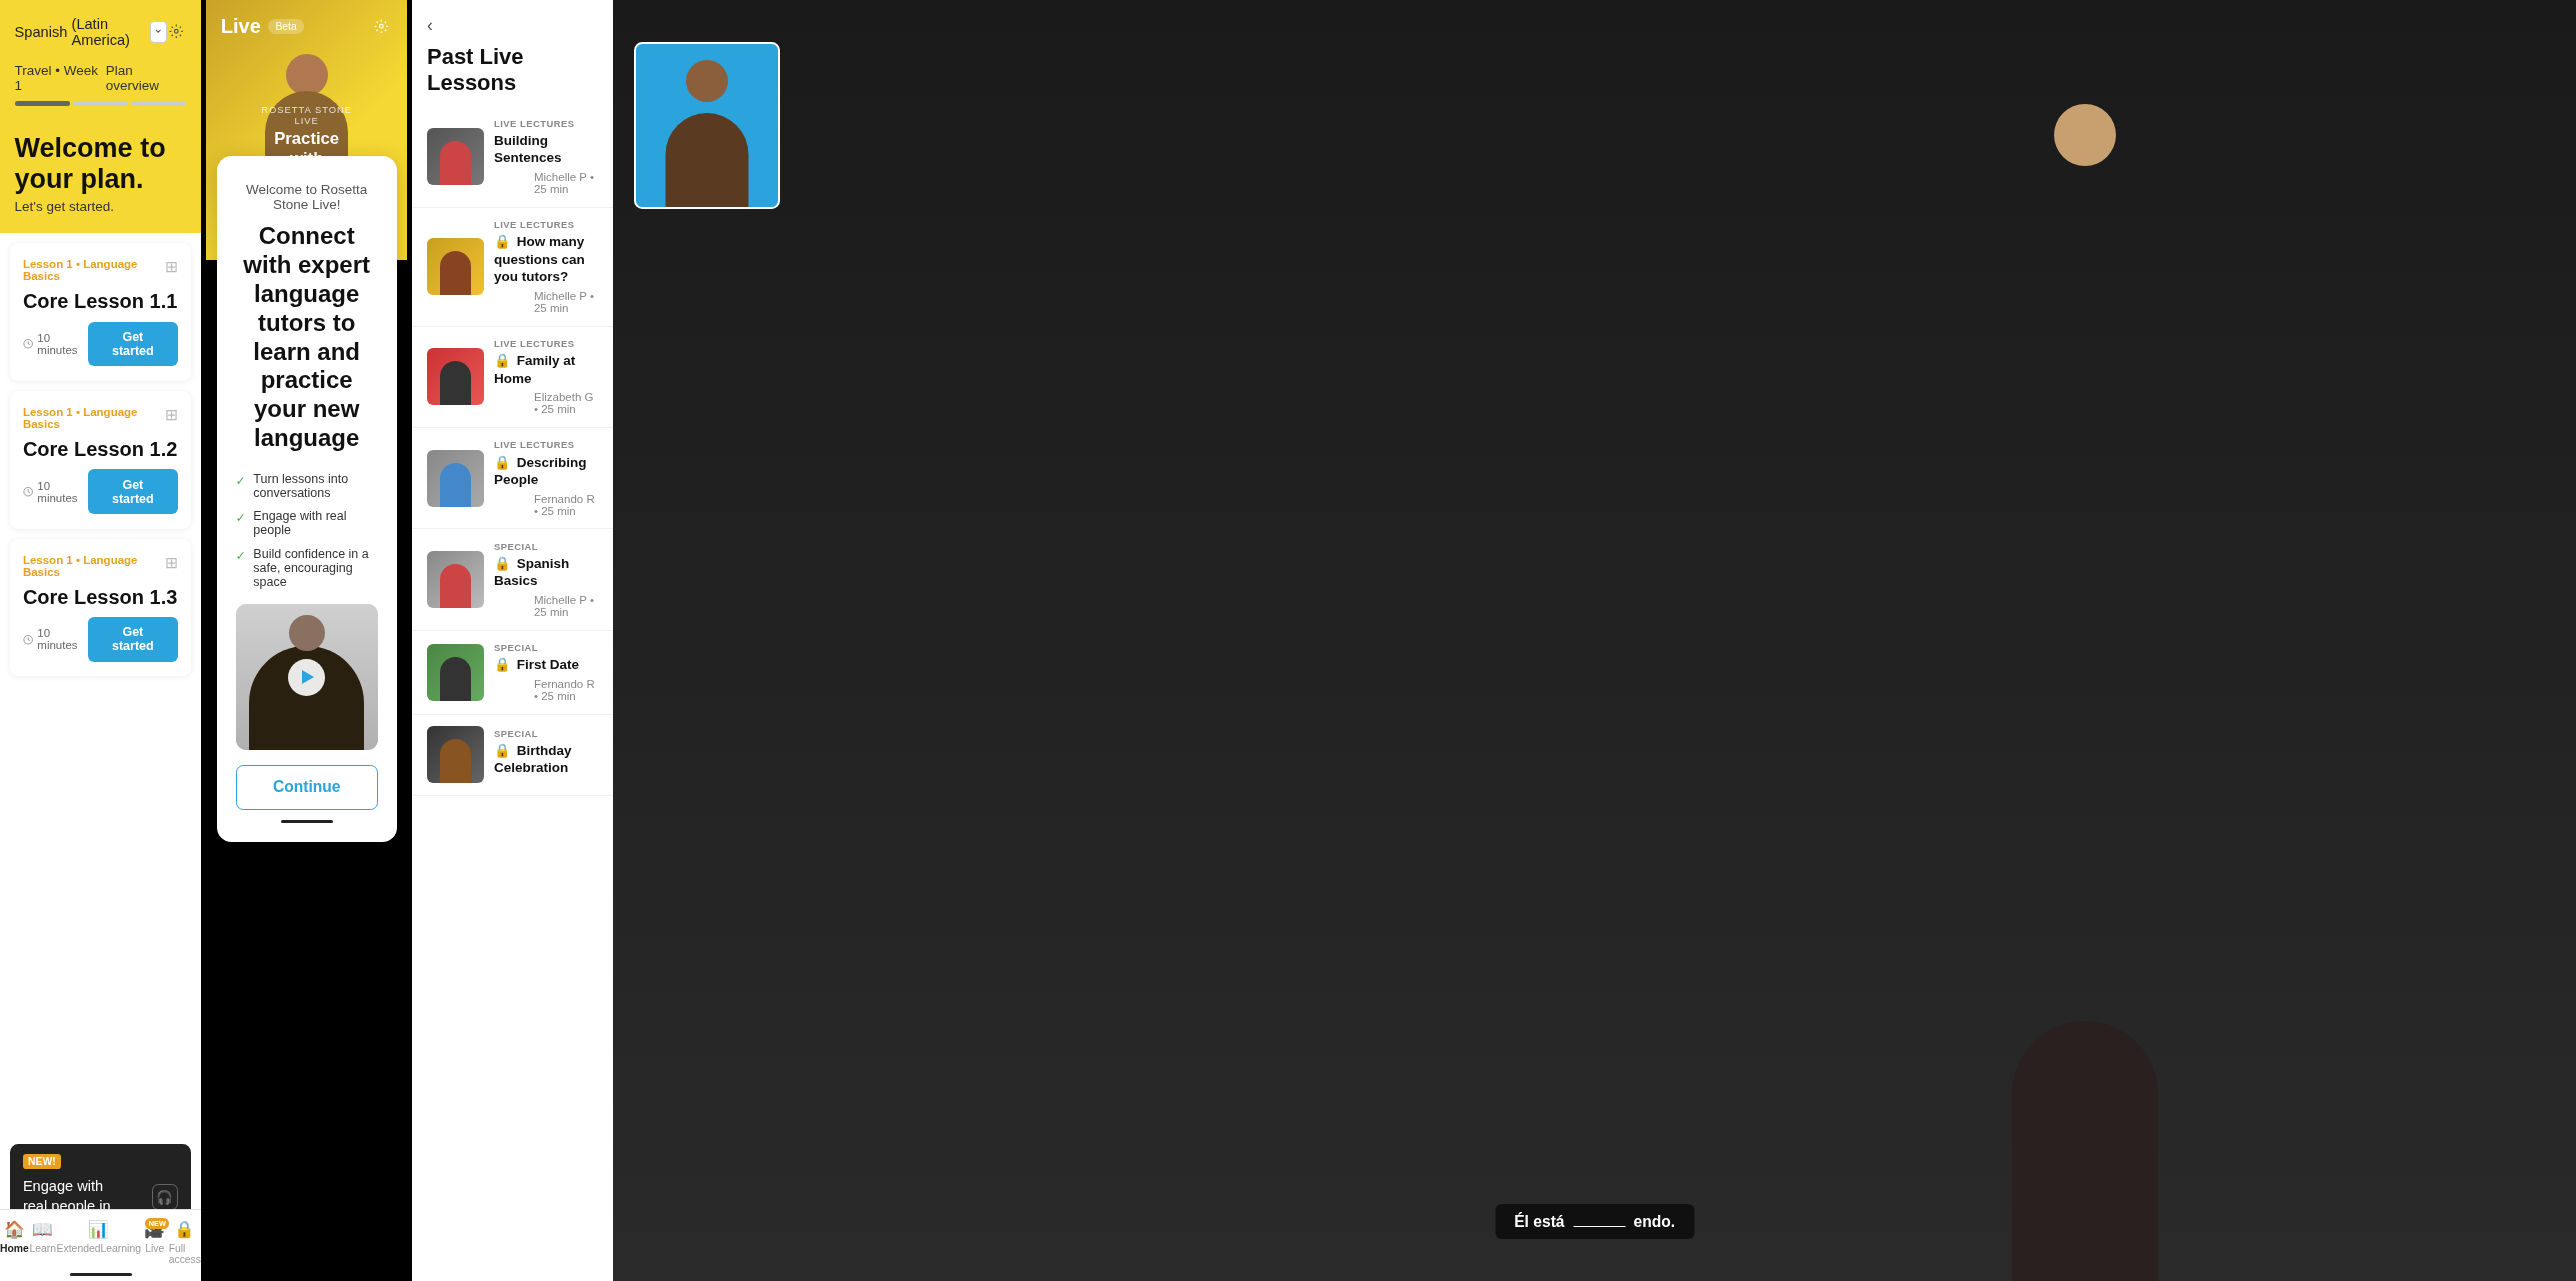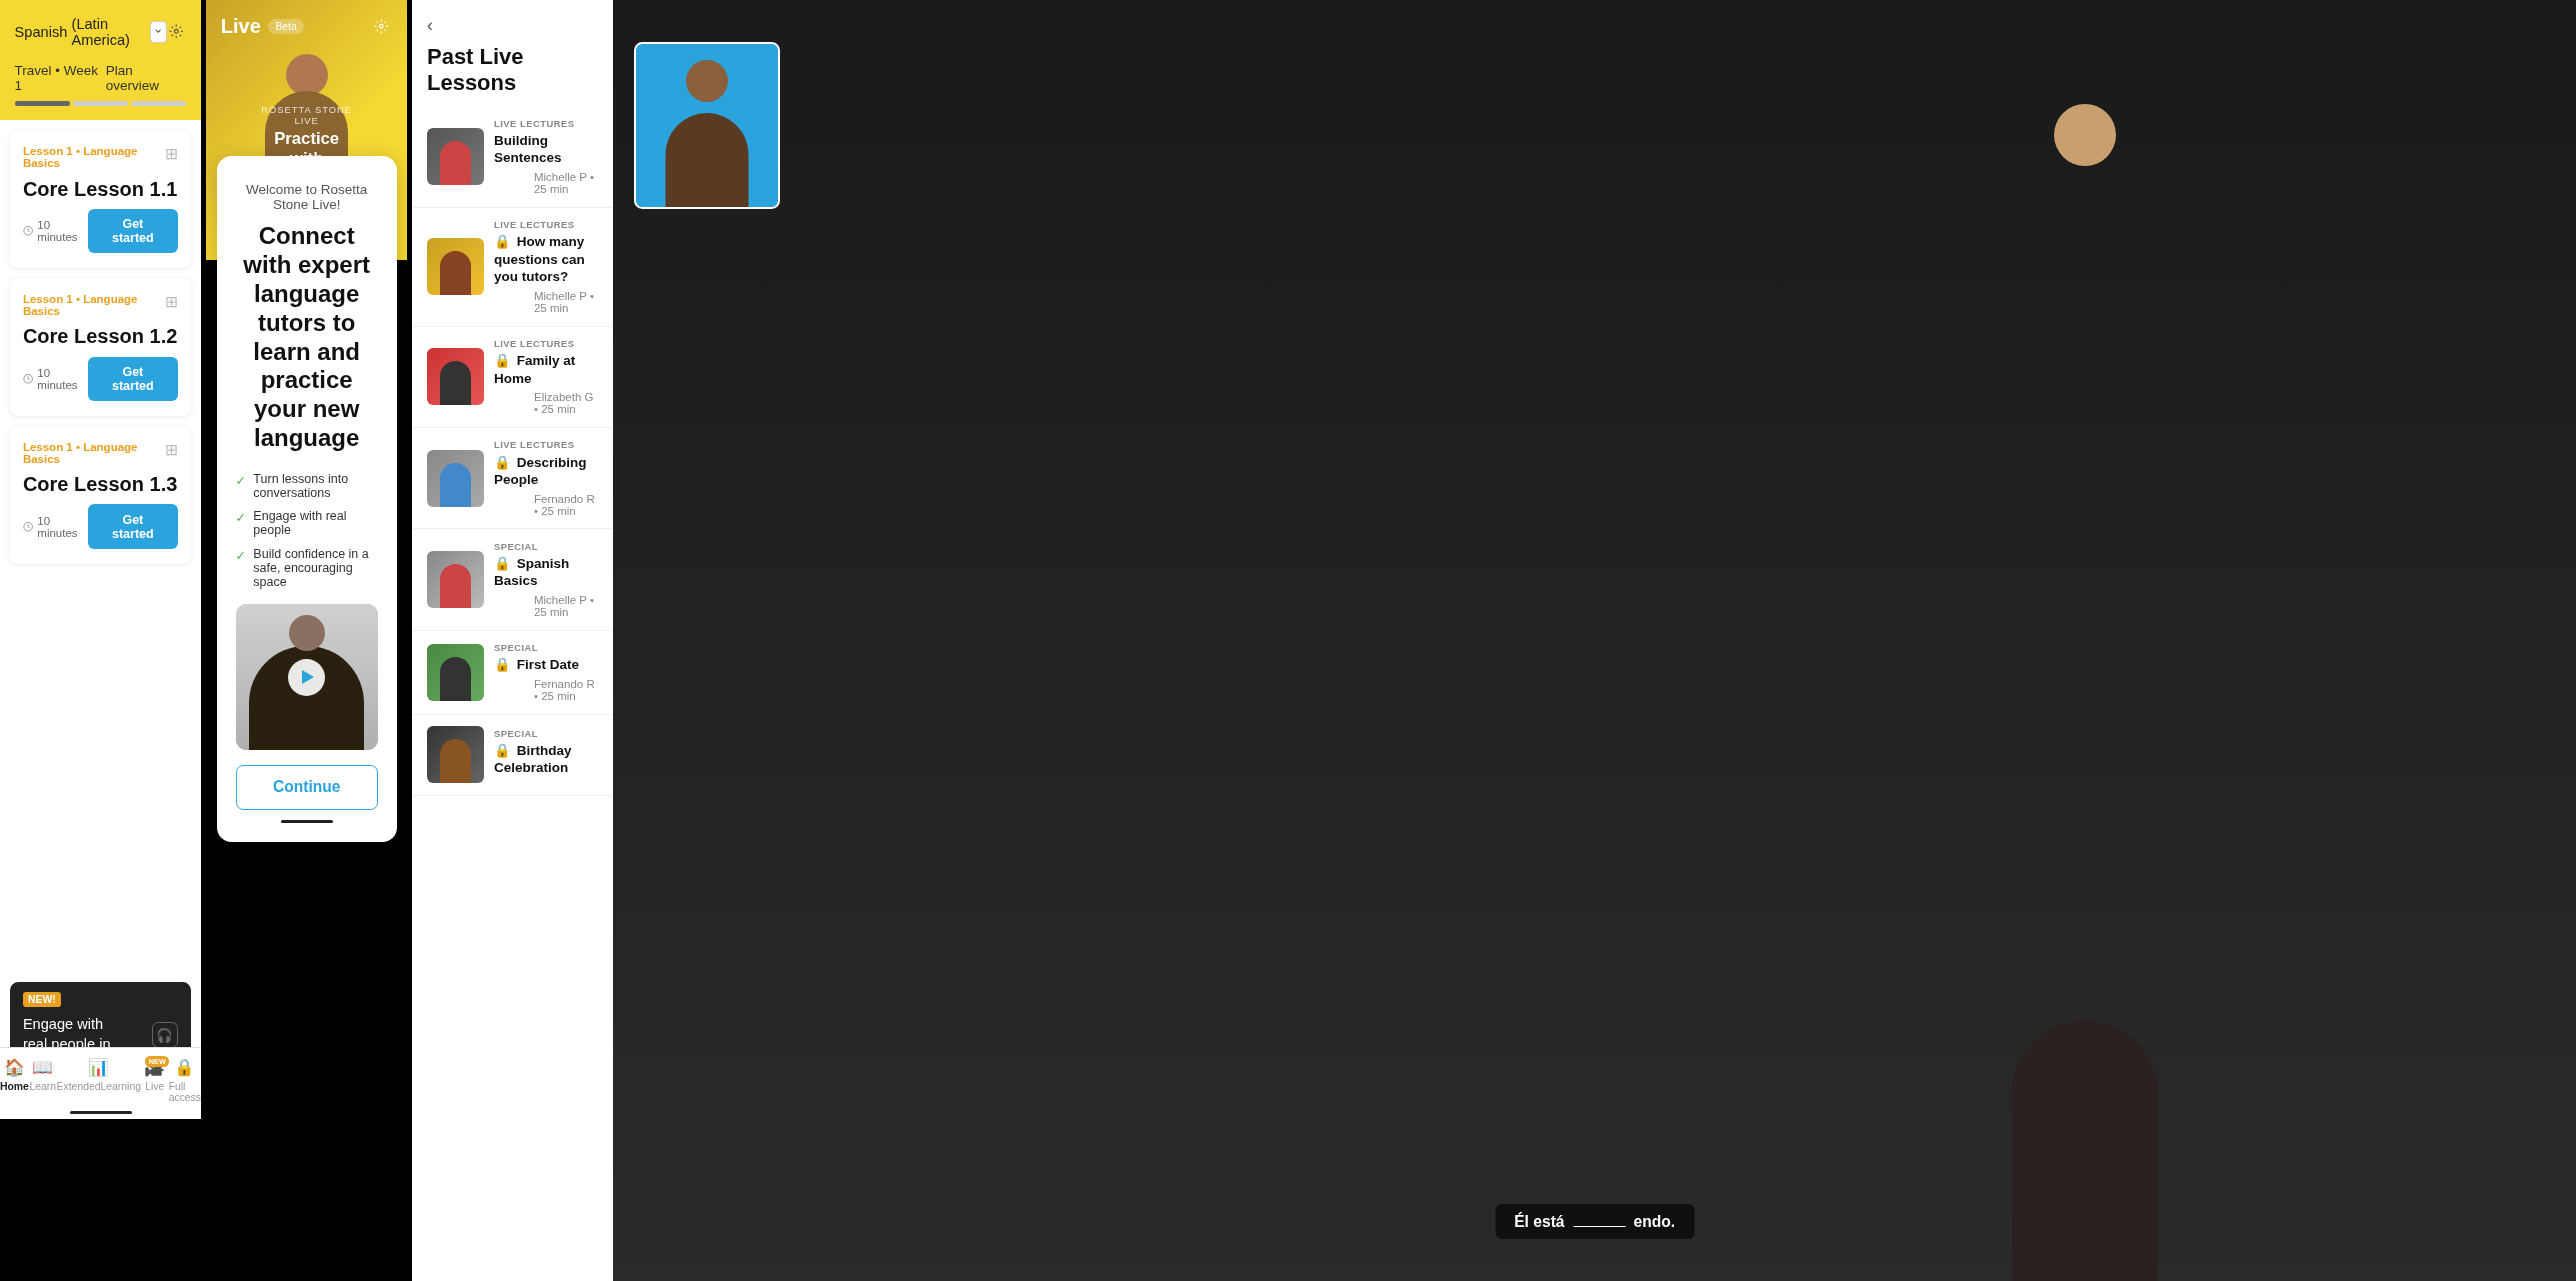--- a/index.html
+++ b/index.html
@@ -9,21 +9,21 @@
       flex-direction: row;
       width: 2576px;
       height: 1281px;
       font-family: -apple-system, BlinkMacSystemFont, 'Helvetica Neue', Arial, sans-serif;
       overflow: hidden;
     }
 
     
     .panel1 {
       width: 201px;
-      height: 1119px;
+      height: 1281px;
       background: #fff;
       display: flex;
       flex-direction: column;
       position: relative;
       overflow: hidden;
       flex-shrink: 0;
     }
 
     .panel1-header {
       background: #F5D833;
@@ -753,20 +753,24 @@
     </div>
     <div class="plan-bar">
       <span class="plan-text">Travel • Week 1</span>
       <a class="plan-overview-link">Plan overview</a>
     </div>
     <div class="progress-bar-container">
       <div class="progress-seg seg-active"></div>
       <div class="progress-seg seg-inactive"></div>
       <div class="progress-seg seg-inactive"></div>
     </div>
+  </div>
+  <div class="welcome-section">
+    <div class="welcome-title">Welcome to your plan.</div>
+    <div class="welcome-sub">Let's get started.</div>
   </div>
   <div class="lessons-section">
     <div class="lesson-card">
       <div class="lesson-top-row">
         <span class="lesson-tag">Lesson 1 • Language Basics</span>
         <span class="layers-icon">⊞</span>
       </div>
       <div class="lesson-title">Core Lesson 1.1</div>
       <div class="lesson-bottom">
         <div class="lesson-time">

